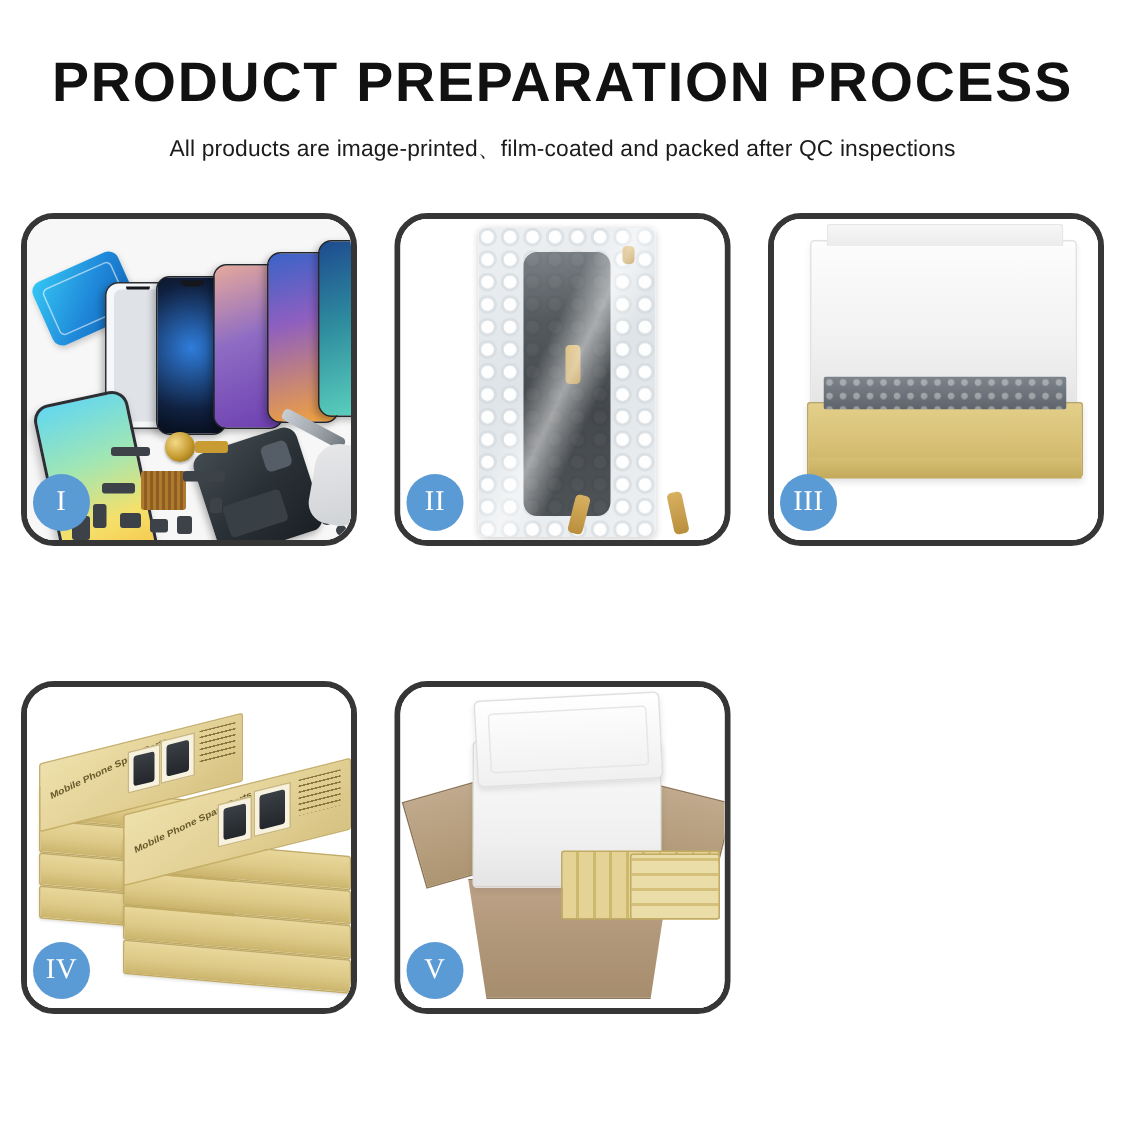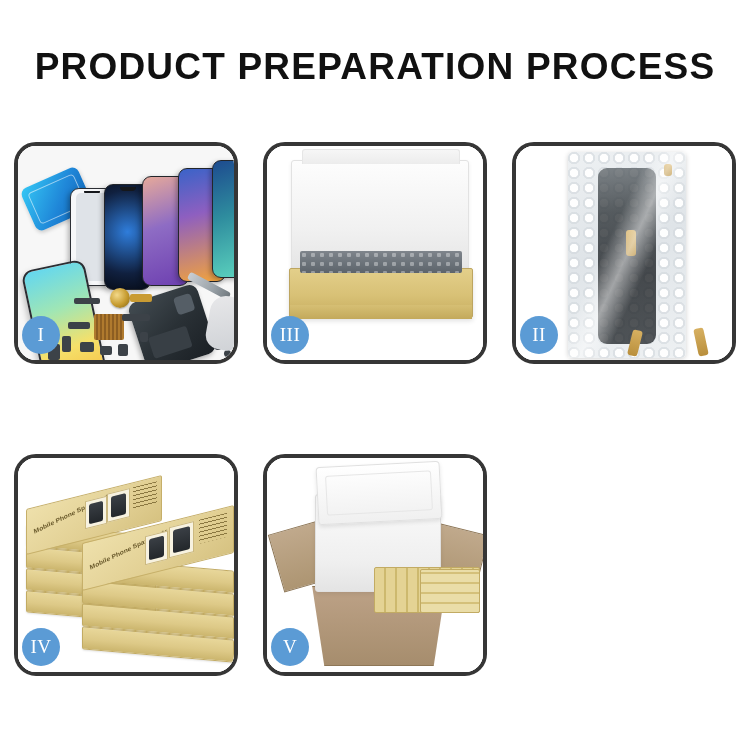--- a/index.html
+++ b/index.html
@@ -11,21 +11,21 @@
     height: 750px;
     background: #ffffff;
     font-family: "Liberation Sans", sans-serif;
     overflow: hidden;
     position: relative;
   }
 
   
   #header {
     width: 750px;
-    padding-top: 48px;
+    padding-top: 36px;
     text-align: center;
   }
   #page-title {
     font-family: "Liberation Sans", sans-serif;
     font-size: 37px;
     font-weight: 700;
     letter-spacing: 1.2px;
     color: #111111;
     line-height: 1.05;
     margin: 0;
@@ -345,20 +345,21 @@
     position:absolute;
     background: rgba(150,128,94,.55);
     border-radius:1px;
   }
 </style>
 </head>
 <body>
 
 <div id="header">
   <h1 id="page-title">PRODUCT PREPARATION PROCESS</h1>
+  <p id="page-subtitle">All products are image-printed、film-coated and packed after QC inspections</p>
 </div>
 
 <div id="panel-grid">
 
   <div class="panel">
     <div class="panel-inner">
       <div class="p1-bg"></div>
 
       <div class="screen-protector"></div>
 
@@ -389,51 +390,51 @@
       <div class="part" style="left:104px; top:168px; width:28px; height:7px;"></div>
       <div class="part" style="left:30px;  top:198px; width:12px; height:16px;"></div>
       <div class="part" style="left:122px; top:186px; width:8px;  height:10px;"></div>
       <div class="part" style="left:196px; top:196px; width:8px;  height:8px; border-radius:50%;"></div>
       <div class="part" style="left:206px; top:204px; width:7px;  height:7px; border-radius:50%;"></div>
 
       <div class="screwdriver"></div>
       <div class="hand"></div>
     </div>
     <div class="badge">I</div>
-  </div>
-
-  <div class="panel">
-    <div class="panel-inner">
-      <div class="p3-bg"></div>
-      <div class="foam-lid"></div>
-      <div class="kraft-tray">
-        <div class="tray-contents"></div>
-        <div class="tray-front-flap"></div>
-      </div>
-    </div>
-    <div class="badge">III</div>
   </div>
 
   <div class="panel">
     <div class="panel-inner">
       <div class="p2-bg"></div>
       <div class="bubble-bag">
         <div class="wrapped-screen"></div>
         <div class="flex-cable fc4"></div>
         <div class="flex-cable fc1"></div>
         <div class="flex-cable fc2"></div>
         <div class="flex-cable fc3"></div>
         <div class="bag-sheen"></div>
       </div>
     </div>
     <div class="badge">II</div>
   </div>
 
   <div class="panel">
     <div class="panel-inner">
+      <div class="p3-bg"></div>
+      <div class="foam-lid"></div>
+      <div class="kraft-tray">
+        <div class="tray-contents"></div>
+        <div class="tray-front-flap"></div>
+      </div>
+    </div>
+    <div class="badge">III</div>
+  </div>
+
+  <div class="panel">
+    <div class="panel-inner">
       <div class="p4-bg"></div>
       <div class="stack">
 
         <div class="kbox" style="left:0px;   top:52px;  width:128px; height:20px; transform:skewY(5deg);"></div>
         <div class="kbox" style="left:0px;   top:74px;  width:128px; height:20px; transform:skewY(5deg);"></div>
         <div class="kbox" style="left:0px;   top:96px;  width:128px; height:20px; transform:skewY(5deg);"></div>
         <div class="kbox" style="left:0px;   top:118px; width:128px; height:20px; transform:skewY(5deg);"></div>
 
         <div class="kbox" style="left:56px;  top:86px;  width:150px; height:21px; transform:skewY(5deg);"></div>
         <div class="kbox" style="left:56px;  top:109px; width:150px; height:21px; transform:skewY(5deg);"></div>

